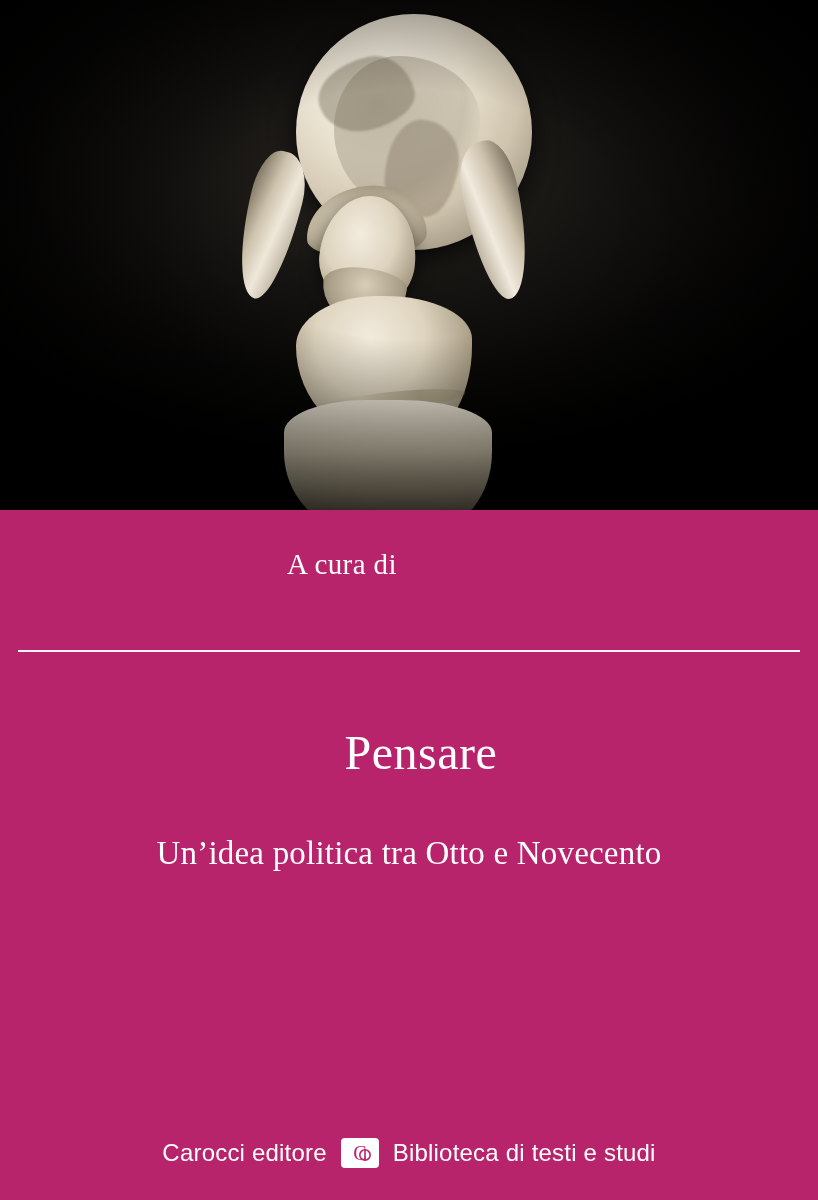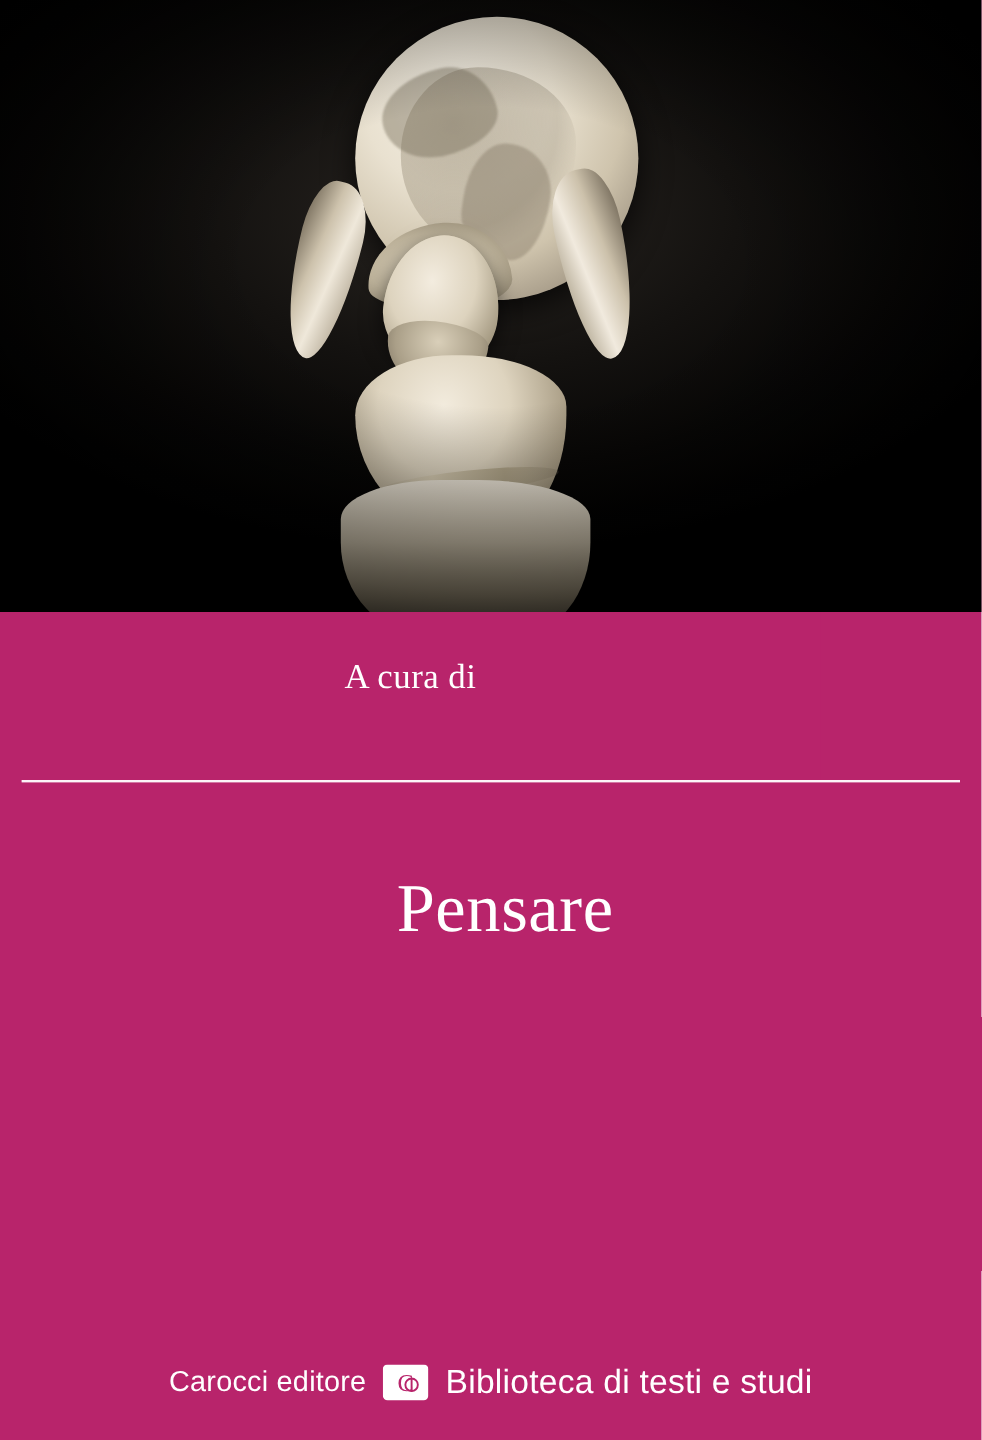--- a/index.html
+++ b/index.html
@@ -198,21 +198,21 @@
   
   .titleblock {
     position: absolute;
     left: 0;
     right: 0;
     top: 722px;
     text-align: center;
     color: #ffffff;
   }
   .title {
-    font-size: 57px;
+    font-size: 48px;
     line-height: 1.28;
     letter-spacing: 0.5px;
     padding: 0 60px;
     margin-left: 24px;
   }
   .subtitle {
     margin-top: 52px;
     font-size: 33px;
     letter-spacing: 0.2px;
     padding: 0 50px;
@@ -238,21 +238,21 @@
   }
   .logo {
     width: 38px;
     height: 30px;
     position: relative;
     display: inline-block;
   }
   .logo svg { display: block; }
   .series {
     font-family: "Liberation Sans", sans-serif;
-    font-size: 28px;
+    font-size: 24px;
     letter-spacing: 0.2px;
   }
 </style>
 </head>
 <body>
 
 <div class="cover">
 
   <div class="photo">
     <div class="statue">
@@ -274,20 +274,21 @@
   <div class="band">
     <div class="editors">
       <div class="line1">A cura di</div>
     </div>
   </div>
 
   <div class="rule"></div>
 
   <div class="titleblock">
     <div class="title">Pensare</div>
+    <div class="subtitle">Un’idea politica tra Otto e Novecento</div>
   </div>
 
   <div class="footer">
     <span class="publisher">Carocci editore</span>
     <span class="logo">
       <svg viewBox="0 0 38 30" width="38" height="30" aria-hidden="true">
         <rect x="0" y="0" width="38" height="30" rx="4" fill="#ffffff"></rect>
         <text x="19" y="22" font-family="Liberation Serif, serif" font-size="20" text-anchor="middle" fill="#b8246b">C</text>
         <circle cx="24" cy="17" r="5.2" fill="none" stroke="#b8246b" stroke-width="1.6"></circle>
         <line x1="24" y1="11.5" x2="24" y2="22.5" stroke="#b8246b" stroke-width="1.6"></line>

